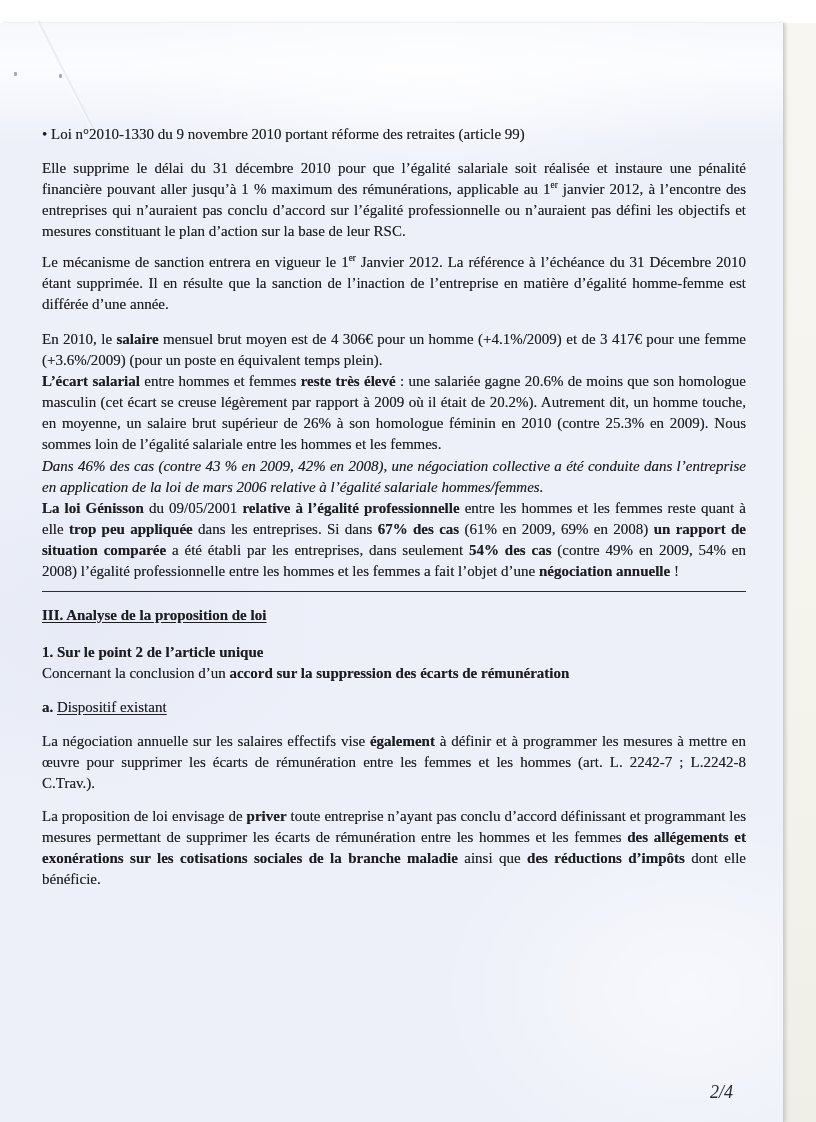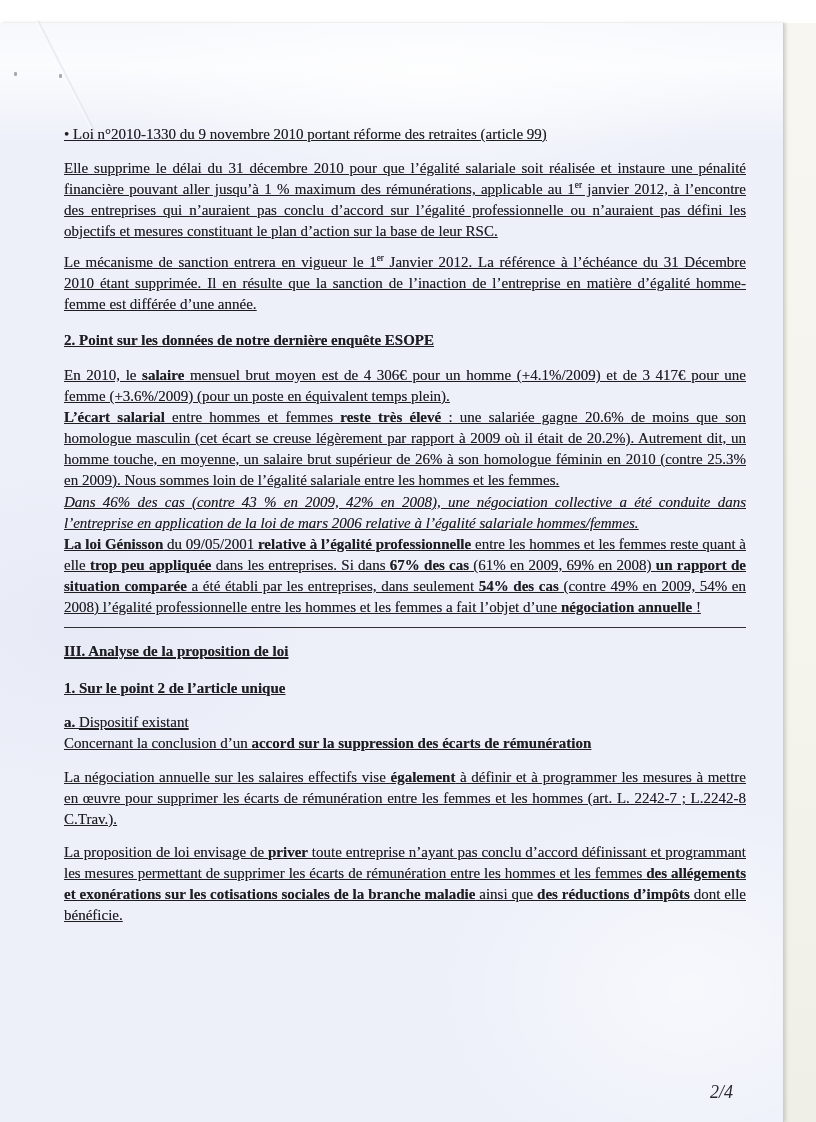--- a/index.html
+++ b/index.html
@@ -27,24 +27,23 @@
     position:absolute;left:36px;top:-2px;width:3px;height:124px;
     transform:rotate(-27deg);transform-origin:top center;
     background:linear-gradient(90deg, rgba(255,255,255,0.95), rgba(182,189,214,0.35));
     pointer-events:none;
   }
   .speck{position:absolute;width:3px;height:4px;background:#7e7e88;opacity:0.65;border-radius:1px;}
   .speck.s1{left:14px;top:49px;}
   .speck.s2{left:59px;top:51px;}
   .content{
     position:absolute;left:0;top:0;width:100%;box-sizing:border-box;
-    padding:0 37px 0 64px;
+    padding:0 37px 0 42px;
     font-size:15px;line-height:21px;color:#1e1e22;
     text-shadow:0 0 .4px rgba(30,30,34,0.55);
-    text-decoration:underline;
   }
   p.blk{margin:0;}
   .just{text-align:justify;}
   .line{text-align:left;}
   .b{font-weight:bold;}
   .i{font-style:italic;}
   .u{text-decoration:underline;text-underline-offset:2px;}
   .sup{vertical-align:super;font-size:0.62em;line-height:0;}
   .divider{border:0;border-top:1.6px solid #2e2e33;height:0;margin:0;}
   .footer{
@@ -59,28 +58,27 @@
 
 <div class="page">
   <div class="crease"></div>
   <div class="speck s1"></div>
   <div class="speck s2"></div>
 
   <div class="content">
       <p class="blk line" style="margin-top: 101px;"><span>• </span><span>Loi n°2010-1330 du 9 novembre 2010 portant réforme des retraites (article 99)</span></p>
       <p class="blk just" style="margin-top: 13px;"><span>Elle supprime le délai du 31 décembre 2010 pour que l’égalité salariale soit réalisée et instaure une pénalité financière pouvant aller jusqu’à 1 % maximum des rémunérations, applicable au 1</span><span class="sup">er</span><span> janvier 2012, à l’encontre des entreprises qui n’auraient pas conclu d’accord sur l’égalité professionnelle ou n’auraient pas défini les objectifs et mesures constituant le plan d’action sur la base de leur RSC.</span></p>
       <p class="blk just" style="margin-top: 10px;"><span>Le mécanisme de sanction entrera en vigueur le 1</span><span class="sup">er</span><span> Janvier 2012. La référence à l’échéance du 31 Décembre 2010 étant supprimée. Il en résulte que la sanction de l’inaction de l’entreprise en matière d’égalité homme-femme est différée d’une année.</span></p>
-      <p class="blk line" style="margin-top: 15px;"><span class="b">2. Point sur les données de notre dernière enquête ESOPE</span></p>
       <p class="blk just" style="margin-top: 14px;"><span>En 2010, le </span><span class="b">salaire</span><span> mensuel brut moyen est de 4 306€ pour un homme (+4.1%/2009) et de 3 417€ pour une femme (+3.6%/2009) (pour un poste en équivalent temps plein).</span></p>
       <p class="blk just" style="margin-top: 0px;"><span class="b">L’écart salarial</span><span> entre hommes et femmes </span><span class="b">reste très élevé</span><span> : une salariée gagne 20.6% de moins que son homologue masculin (cet écart se creuse légèrement par rapport à 2009 où il était de 20.2%). Autrement dit, un homme touche, en moyenne, un salaire brut supérieur de 26% à son homologue féminin en 2010 (contre 25.3% en 2009). Nous sommes loin de l’égalité salariale entre les hommes et les femmes.</span></p>
       <p class="blk just" style="margin-top: 1px;"><span class="i">Dans 46% des cas (contre 43 % en 2009, 42% en 2008), une négociation collective a été conduite dans l’entreprise en application de la loi de mars 2006 relative à l’égalité salariale hommes/femmes.</span></p>
       <p class="blk just" style="margin-top: 0px;"><span class="b">La loi Génisson</span><span> du 09/05/2001 </span><span class="b">relative à l’égalité professionnelle</span><span> entre les hommes et les femmes reste quant à elle </span><span class="b">trop peu appliquée</span><span> dans les entreprises. Si dans </span><span class="b">67% des cas</span><span> (61% en 2009, 69% en 2008) </span><span class="b">un rapport de situation comparée</span><span> a été établi par les entreprises, dans seulement </span><span class="b">54% des cas</span><span> (contre 49% en 2009, 54% en 2008) l’égalité professionnelle entre les hommes et les femmes a fait l’objet d’une </span><span class="b">négociation annuelle</span><span> !</span></p>
       <div class="divider" style="margin-top: 9px;"></div>
       <p class="blk line" style="margin-top: 13px;"><span class="b u">III. Analyse de la proposition de loi</span></p>
       <p class="blk line" style="margin-top: 16px;"><span class="b">1. Sur le point 2 de l’article unique</span></p>
+      <p class="blk line" style="margin-top: 0px;"><span>Concernant la conclusion d’un </span><span class="b">accord sur la suppression des écarts de rémunération</span></p>
       <p class="blk line" style="margin-top: 13px;"><span class="b">a. </span><span class="u">Dispositif existant</span></p>
-      <p class="blk line" style="margin-top: 0px;"><span>Concernant la conclusion d’un </span><span class="b">accord sur la suppression des écarts de rémunération</span></p>
       <p class="blk just" style="margin-top: 13px;"><span>La négociation annuelle sur les salaires effectifs vise </span><span class="b">également</span><span> à définir et à programmer les mesures à mettre en œuvre pour supprimer les écarts de rémunération entre les femmes et les hommes (art. L. 2242-7 ; L.2242-8 C.Trav.).</span></p>
       <p class="blk just" style="margin-top: 12px;"><span>La proposition de loi envisage de </span><span class="b">priver</span><span> toute entreprise n’ayant pas conclu d’accord définissant et programmant les mesures permettant de supprimer les écarts de rémunération entre les hommes et les femmes </span><span class="b">des allégements et exonérations sur les cotisations sociales de la branche maladie</span><span> ainsi que </span><span class="b">des réductions d’impôts</span><span> dont elle bénéficie.</span></p>
     </div>
 
   <div class="footer">2/4</div>
 </div>
 
 </body></html>

